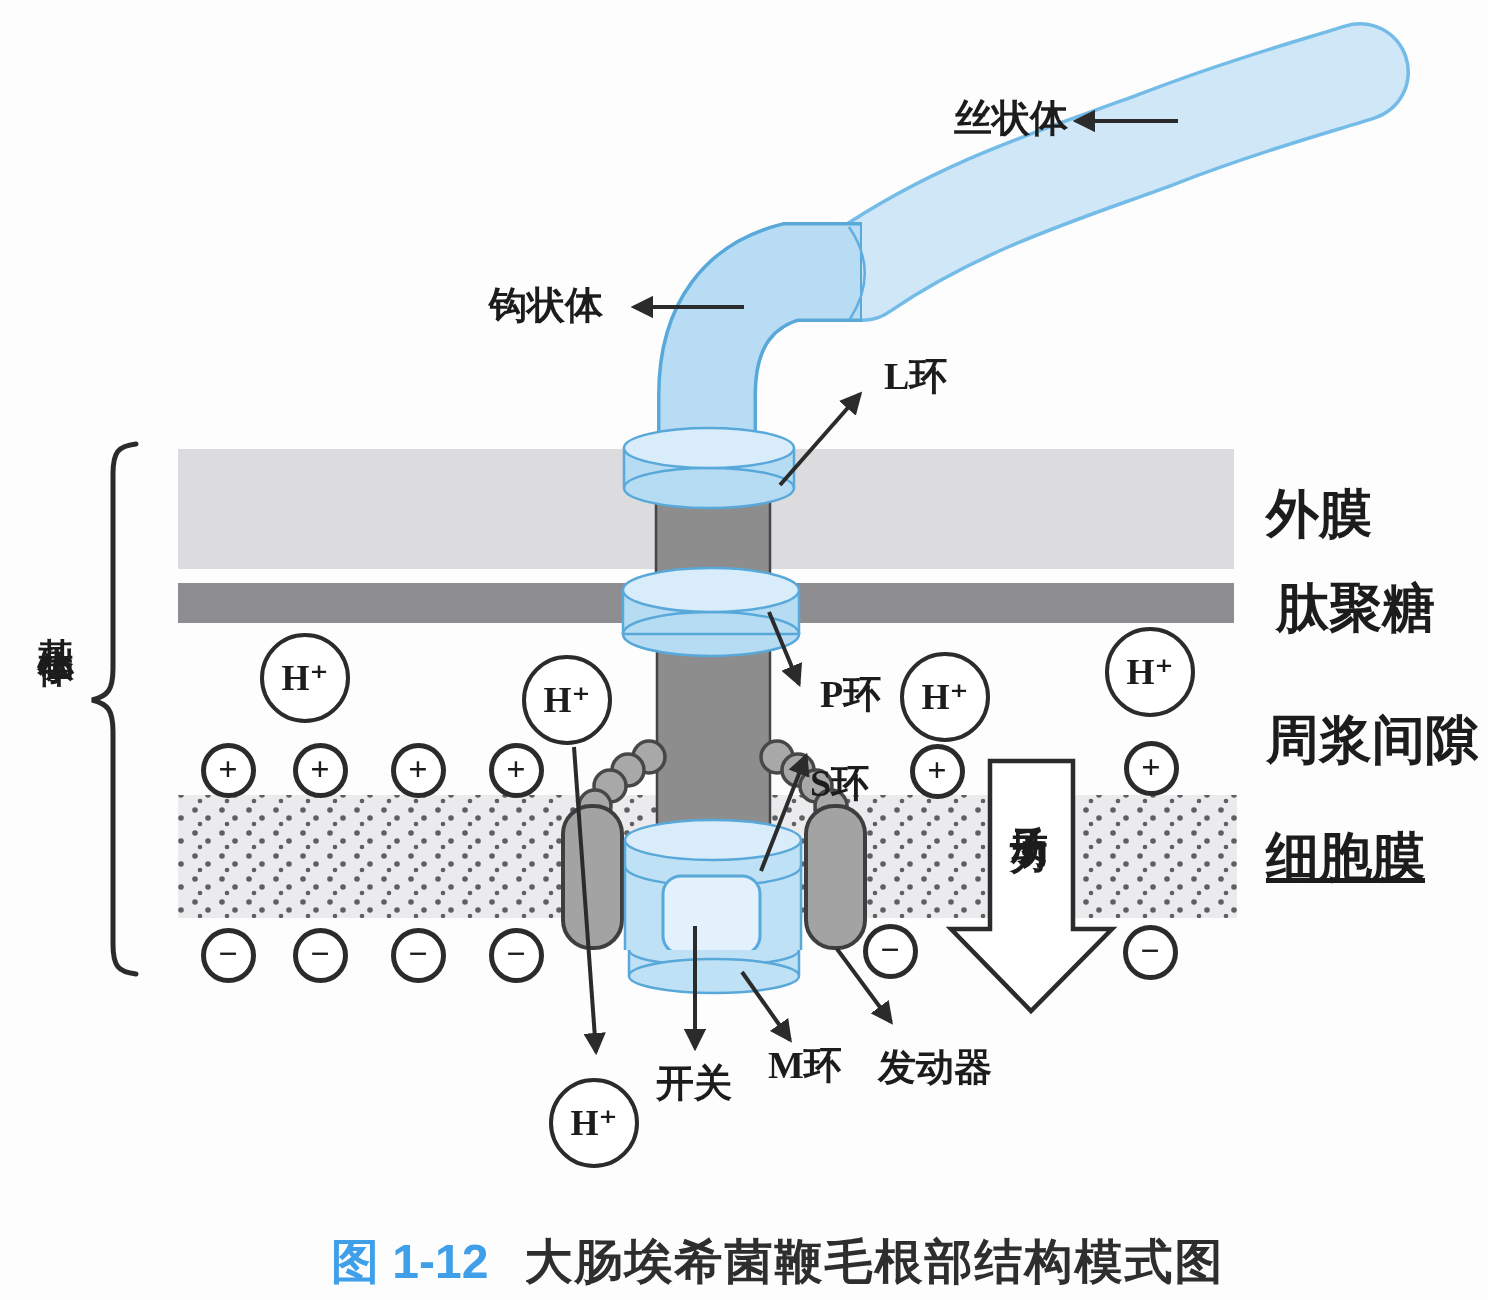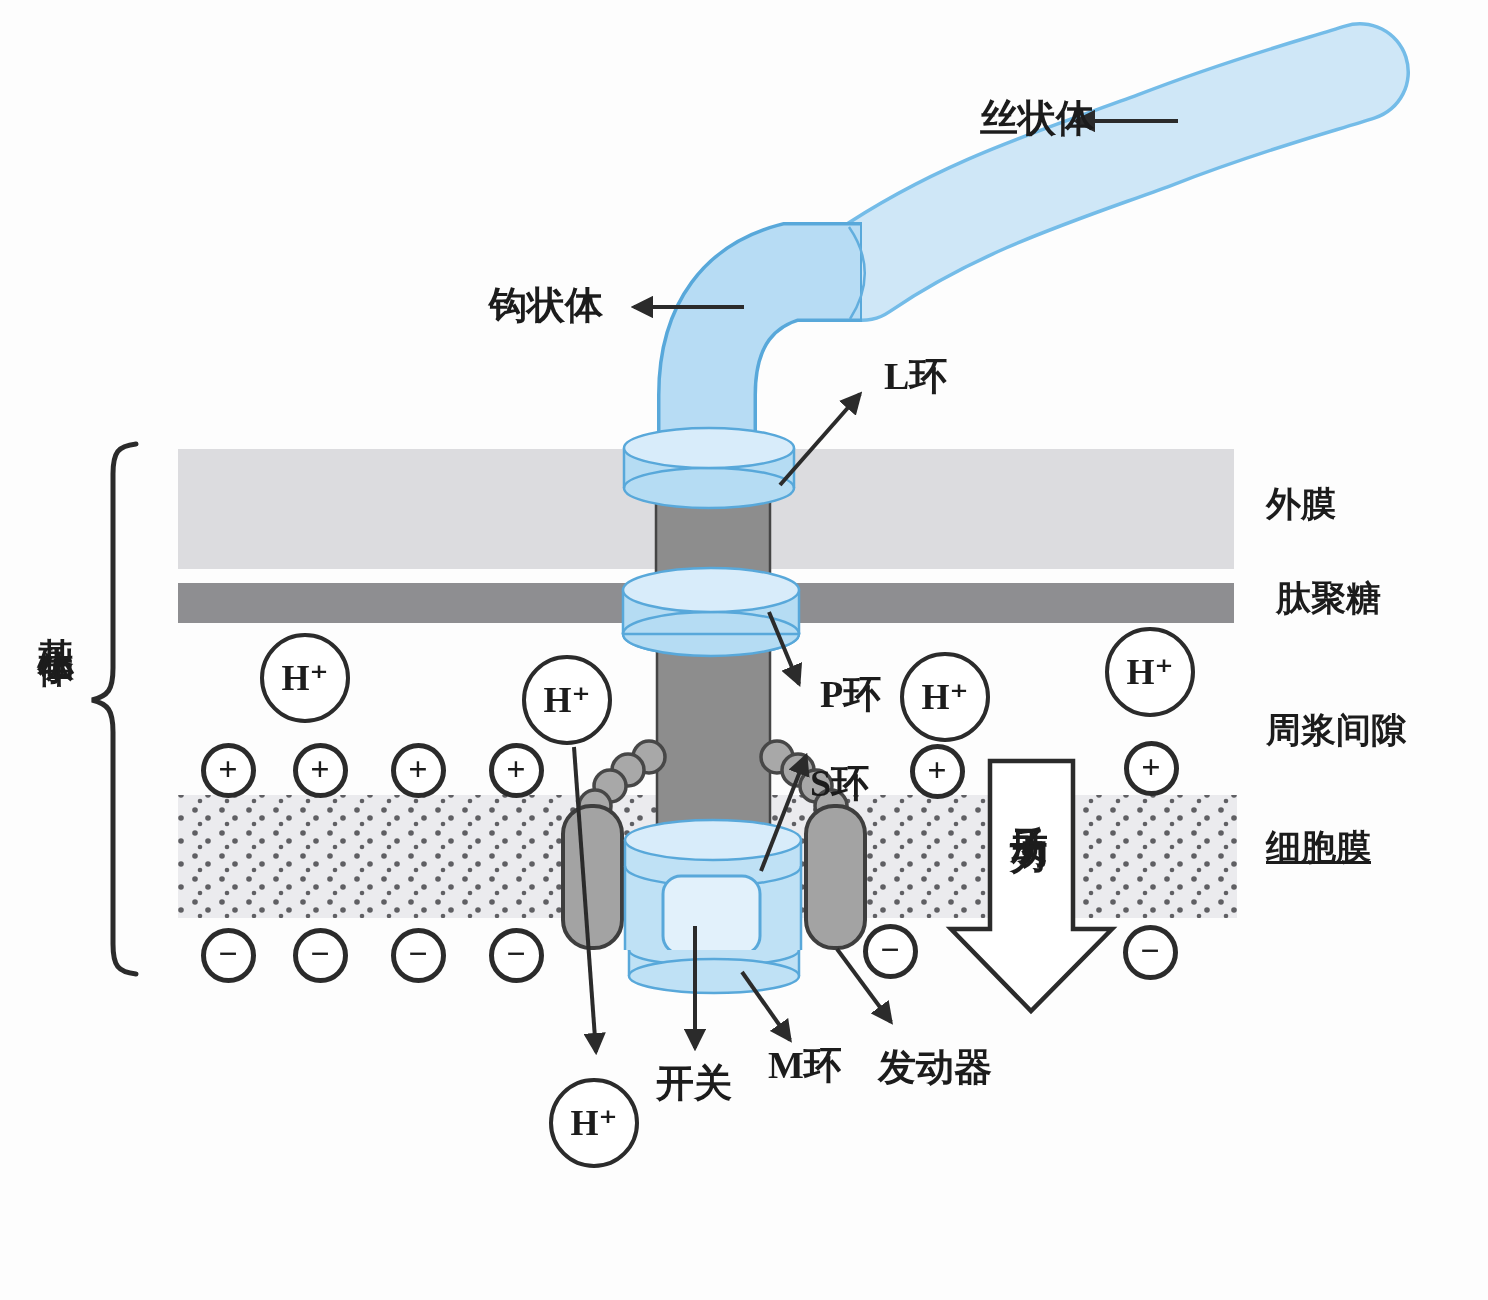--- a/index.html
+++ b/index.html
@@ -6,21 +6,21 @@
   #canvas{
     position:relative;width:1488px;height:1300px;background:#fdfdfd;overflow:hidden;
     font-family:"Liberation Serif","DejaVu Serif",serif;color:#1c1c1c;
   }
   #diagram-svg{position:absolute;left:0;top:0;}
   .lbl{
     position:absolute;font-weight:600;white-space:nowrap;line-height:1.05;
     font-family:"Liberation Serif","DejaVu Serif",serif;color:#1c1c1c;
   }
   .lbl-38{font-size:38px;}
-  .lbl-40{font-size:35px;}
+  .lbl-40{font-size:53px;}
   .vertical{
     writing-mode:vertical-rl;text-orientation:upright;letter-spacing:5px;
   }
   .ion{
     position:absolute;border-radius:50%;background:#ffffff;border:4px solid #2b2b2b;
     display:flex;align-items:center;justify-content:center;
     font-weight:bold;font-family:"Liberation Serif","DejaVu Serif",serif;
     box-sizing:border-box;line-height:1;
   }
   .ion-proton{width:90px;height:90px;font-size:36px;border-width:4px;}
@@ -121,21 +121,21 @@
       <path d="M780,485 L860,394" marker-end="url(#ah)"></path>
       <path d="M769,612 L799,684" marker-end="url(#ah)"></path>
       <path d="M761,871 L806,756" marker-end="url(#ah)"></path>
       <path d="M695,926 L695,1048" marker-end="url(#ah)"></path>
       <path d="M742,972 L790,1040" marker-end="url(#ah)"></path>
       <path d="M837,949 L891,1022" marker-end="url(#ah)"></path>
       <path d="M574,747 L596,1052" marker-end="url(#ah)"></path>
     </g>
   </svg>
 
-  <div class="lbl lbl-38" style="left:980px;top:99px;">丝状体</div>
+  <div class="lbl lbl-38" style="left:954px;top:99px;">丝状体</div>
   <div class="lbl lbl-38" style="left:489px;top:286px;">钩状体</div>
   <div class="lbl lbl-38" style="left:884px;top:357px;">L环</div>
   <div class="lbl lbl-38" style="left:820px;top:675px;">P环</div>
   <div class="lbl lbl-38" style="left:810px;top:724px;margin-top:40px;">S环</div>
   <div class="lbl lbl-38" style="left:656px;top:1064px;">开关</div>
   <div class="lbl lbl-38" style="left:768px;top:1046px;">M环</div>
   <div class="lbl lbl-38" style="left:878px;top:1036px;margin-top:12px;">发动器</div>
 
   <div class="lbl lbl-40" style="left:1266px;top:487px;">外膜</div>
   <div class="lbl lbl-40" style="left:1266px;top:581px;margin-left:10px;">肽聚糖</div>
@@ -159,15 +159,17 @@
       <div class="ion ion-charge" style="left: 1123.5px; top: 740.5px;">+</div>
       <div class="ion ion-charge" style="left: 200.5px; top: 927.5px;">−</div>
       <div class="ion ion-charge" style="left: 292.5px; top: 927.5px;">−</div>
       <div class="ion ion-charge" style="left: 390.5px; top: 927.5px;">−</div>
       <div class="ion ion-charge" style="left: 488.5px; top: 927.5px;">−</div>
       <div class="ion ion-charge" style="left: 862.5px; top: 923.5px;">−</div>
       <div class="ion ion-charge" style="left: 1122.5px; top: 924.5px;">−</div>
     </div>
 
   <div id="caption">
+    <span class="num">图 1-12</span>
+    <span class="ttl">大肠埃希菌鞭毛根部结构模式图</span>
   </div>
 
 </div>
 
 </body></html>

